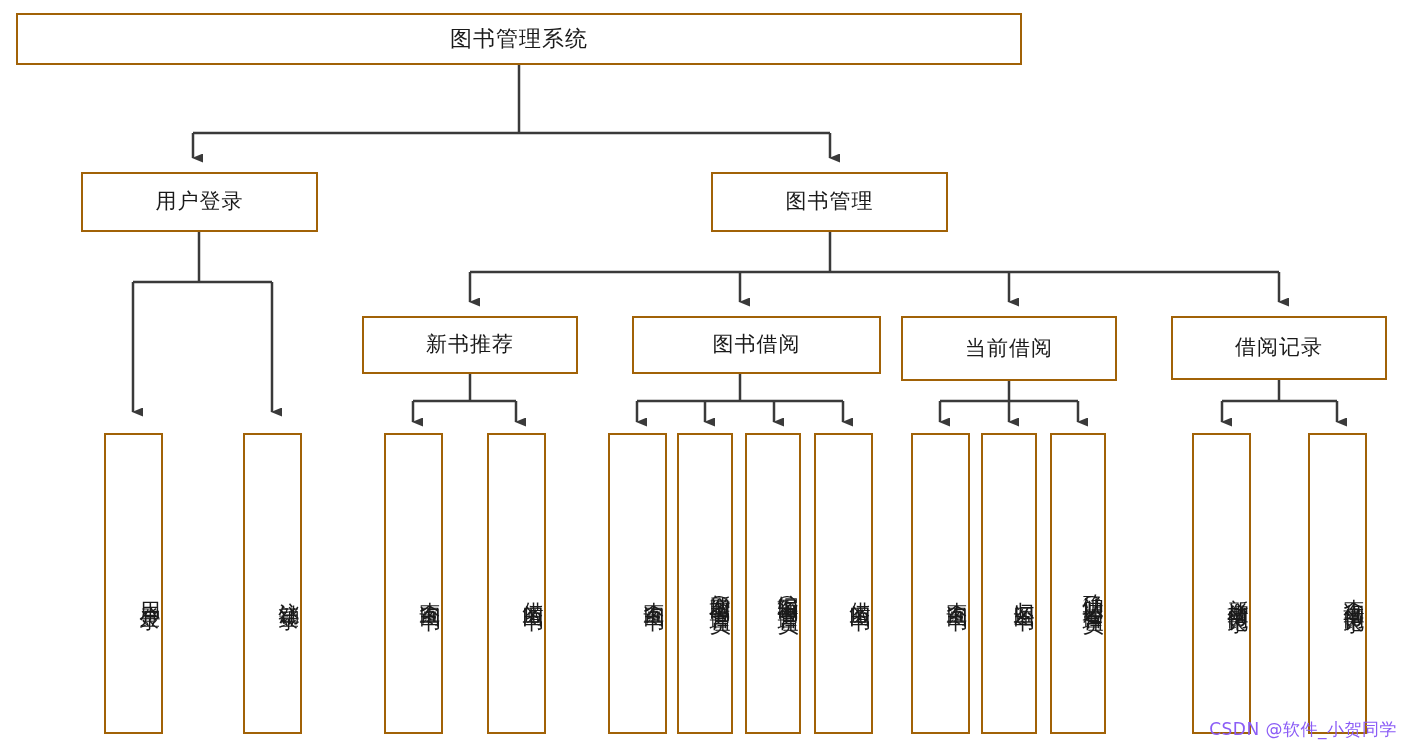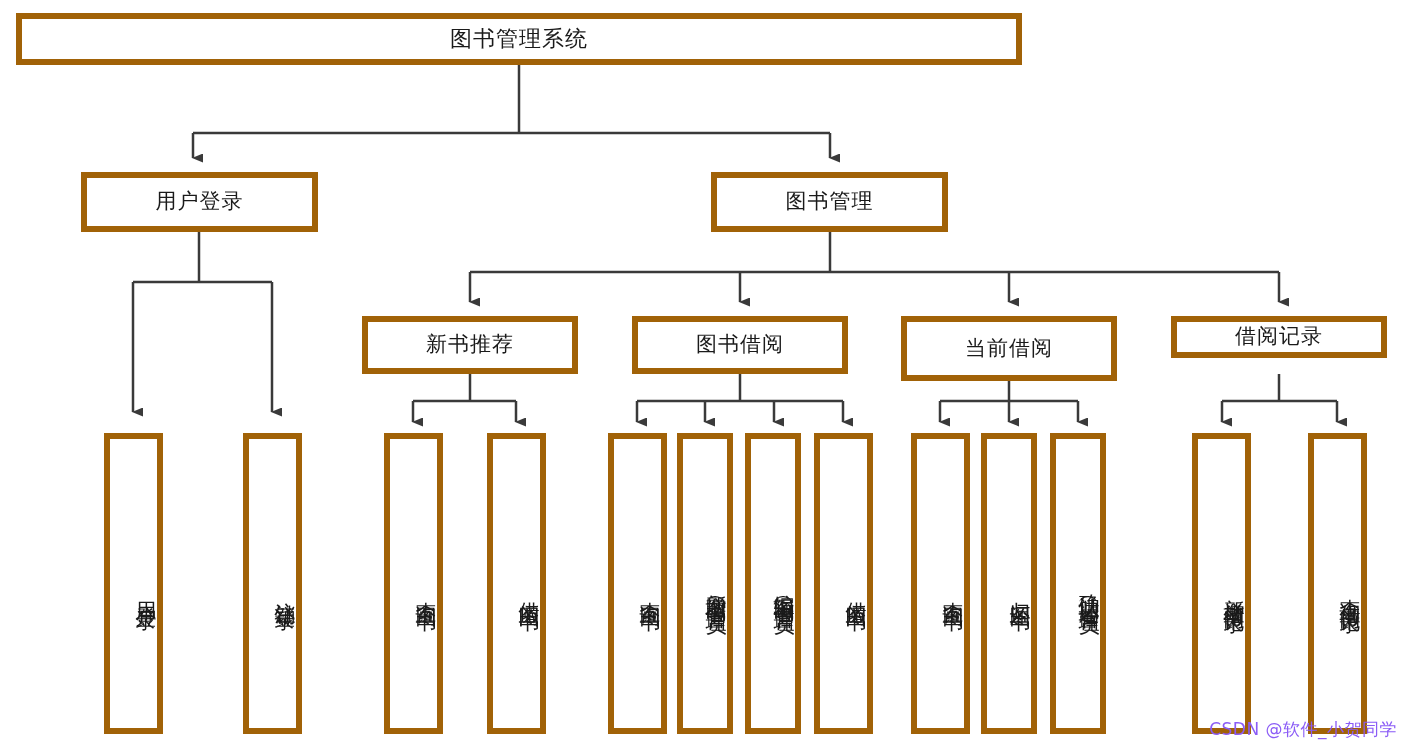--- a/index.html
+++ b/index.html
@@ -23,21 +23,21 @@
     left: 0;
     top: 0;
     width: 1405px;
     height: 747px;
     pointer-events: none;
   }
   .node {
     position: absolute;
     box-sizing: border-box;
     background: #ffffff;
-    border: 6px solid #a16207;
+    border: 2px solid #a16207;
     display: flex;
     align-items: center;
     justify-content: center;
     color: #1a1a1a;
     z-index: 2;
   }
   .node-h {
     font-size: 21px;
     letter-spacing: 1px;
     line-height: 1.2;
@@ -129,25 +129,25 @@
   </svg>
 
   <div class="node node-h node-root" style="left:16px; top:13px; width:1006px; height:52px;">图书管理系统</div>
 
   <div class="node node-h" style="left:81px; top:172px; width:237px; height:60px;">用户登录</div>
 
   <div class="node node-h" style="left:711px; top:172px; width:237px; height:60px;">图书管理</div>
 
   <div class="node node-h" style="left:362px; top:316px; width:216px; height:58px;">新书推荐</div>
 
-  <div class="node node-h" style="left:632px; top:316px; width:216px; height:58px;font-family:Liberation Serif, serif;">图书借阅</div>
+  <div class="node node-h" style="left:632px; top:316px; width:249px; height:58px;font-family:Liberation Serif, serif;">图书借阅</div>
 
   <div class="node node-h" style="left:901px; top:316px; width:216px; height:65px;">当前借阅</div>
 
-  <div class="node node-h" style="left:1171px; top:316px; width:216px; height:42px;">借阅记录</div>
+  <div class="node node-h" style="left:1171px; top:316px; width:216px; height:64px;">借阅记录</div>
 
   <div class="node node-v" style="left:104px; top:433px; width:59px; height:301px;">
     <span>用户登录</span>
   </div>
 
   <div class="node node-v" style="left:243px; top:433px; width:59px; height:301px;">
     <span>注销登录</span>
   </div>
 
   <div class="node node-v" style="left:384px; top:433px; width:59px; height:301px;">

